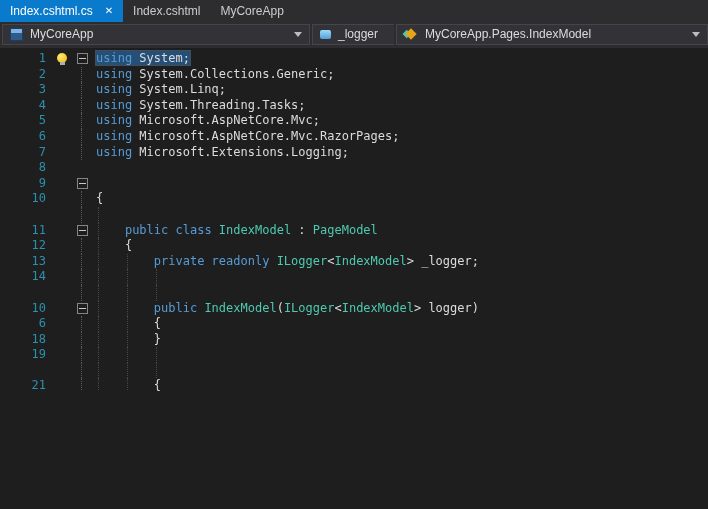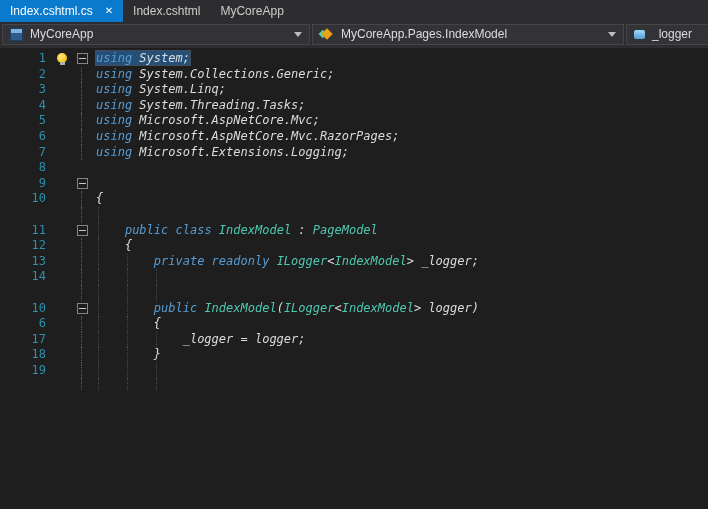--- a/index.html
+++ b/index.html
@@ -37,21 +37,21 @@
   .editor{flex:1;background:var(--bg);font-family:"DejaVu Sans Mono",monospace;
           font-size:12px;padding-top:3px;overflow:hidden;}
   .row{display:flex;height:15.6px;line-height:15.6px;}
   .g-num{width:46px;flex:none;text-align:right;padding-right:2px;color:var(--lineno);}
   .g-glyph{width:26px;flex:none;position:relative;}
   .g-out{width:16px;flex:none;position:relative;display:flex;align-items:center;justify-content:center;}
   .vline{position:absolute;left:7px;top:0;bottom:0;border-left:1px dotted #5a5a5a;}
   .fold{width:9px;height:9px;flex:none;border:1px solid #858585;background:var(--bg);
         position:relative;z-index:1;box-sizing:content-box;}
   .fold::after{content:"";position:absolute;left:1px;right:1px;top:4px;border-top:1px solid #c8c8c8;}
-  .code{flex:1;position:relative;white-space:pre;padding-left:6px;color:var(--plain);font-style:italic;}
+  .code{flex:1;position:relative;white-space:pre;padding-left:6px;color:var(--plain);}
   .guide{position:absolute;top:0;height:100%;border-left:1px dotted #474747;}
   .tok-k{color:var(--kw);}
   .tok-t{color:var(--type);}
   .tok-p{color:var(--plain);}
   .sel{background:var(--sel);box-shadow:0 0 0 1px rgba(140,170,200,.35);position:relative;z-index:1;}
   .bulb{position:absolute;left:9px;top:2px;width:10px;height:10px;border-radius:50%;
         background:radial-gradient(circle at 35% 30%,#ffe97a,#f2c21c 75%);}
   .bulb::after{content:"";position:absolute;left:2.5px;top:9px;width:5px;height:3px;background:#a9adb4;}
 </style>
 </head>
@@ -73,29 +73,29 @@
       </div>
       <div class="tab-fill"></div>
   </div>
 
   <div class="navbar">
     <div class="dd dd1">
       <span class="ic proj-icon"></span>
       <span>MyCoreApp</span>
       <span class="chev"></span>
     </div>
+    <div class="dd dd3">
+      <span class="ic field-icon"></span>
+      <span>_logger</span>
+    </div>
     <div class="dd dd2">
       <span class="ic class-icon"></span>
       <span>MyCoreApp.Pages.IndexModel</span>
       <span class="chev"></span>
     </div>
-    <div class="dd dd3">
-      <span class="ic field-icon"></span>
-      <span>_logger</span>
-    </div>
   </div>
 
   <div class="editor">
 
   <div class="row">
         <div class="g-num">1</div>
         <div class="g-glyph">
           <span class="bulb"></span>
         </div>
         <div class="g-out">
@@ -230,28 +230,20 @@
       </div>
       <div class="row">
         <div class="g-num">6</div>
         <div class="g-glyph"></div>
         <div class="g-out">
           <span class="vline"></span>
         </div>
         <div class="code"><span class="guide" style="left: calc(0ch + 8px);"></span><span class="guide" style="left: calc(4ch + 8px);"></span><span class="tok-p">        {</span></div>
       </div>
       <div class="row">
-        <div class="g-num">17</div>
-        <div class="g-glyph"></div>
-        <div class="g-out">
-          <span class="vline"></span>
-        </div>
-        <div class="code"><span class="guide" style="left: calc(0ch + 8px);"></span><span class="guide" style="left: calc(4ch + 8px);"></span><span class="guide" style="left: calc(8ch + 8px);"></span><span class="tok-p">            _logger = logger;</span></div>
-      </div>
-      <div class="row">
         <div class="g-num">18</div>
         <div class="g-glyph"></div>
         <div class="g-out">
           <span class="vline"></span>
         </div>
         <div class="code"><span class="guide" style="left: calc(0ch + 8px);"></span><span class="guide" style="left: calc(4ch + 8px);"></span><span class="tok-p">        }</span></div>
       </div>
       <div class="row">
         <div class="g-num">19</div>
         <div class="g-glyph"></div>

